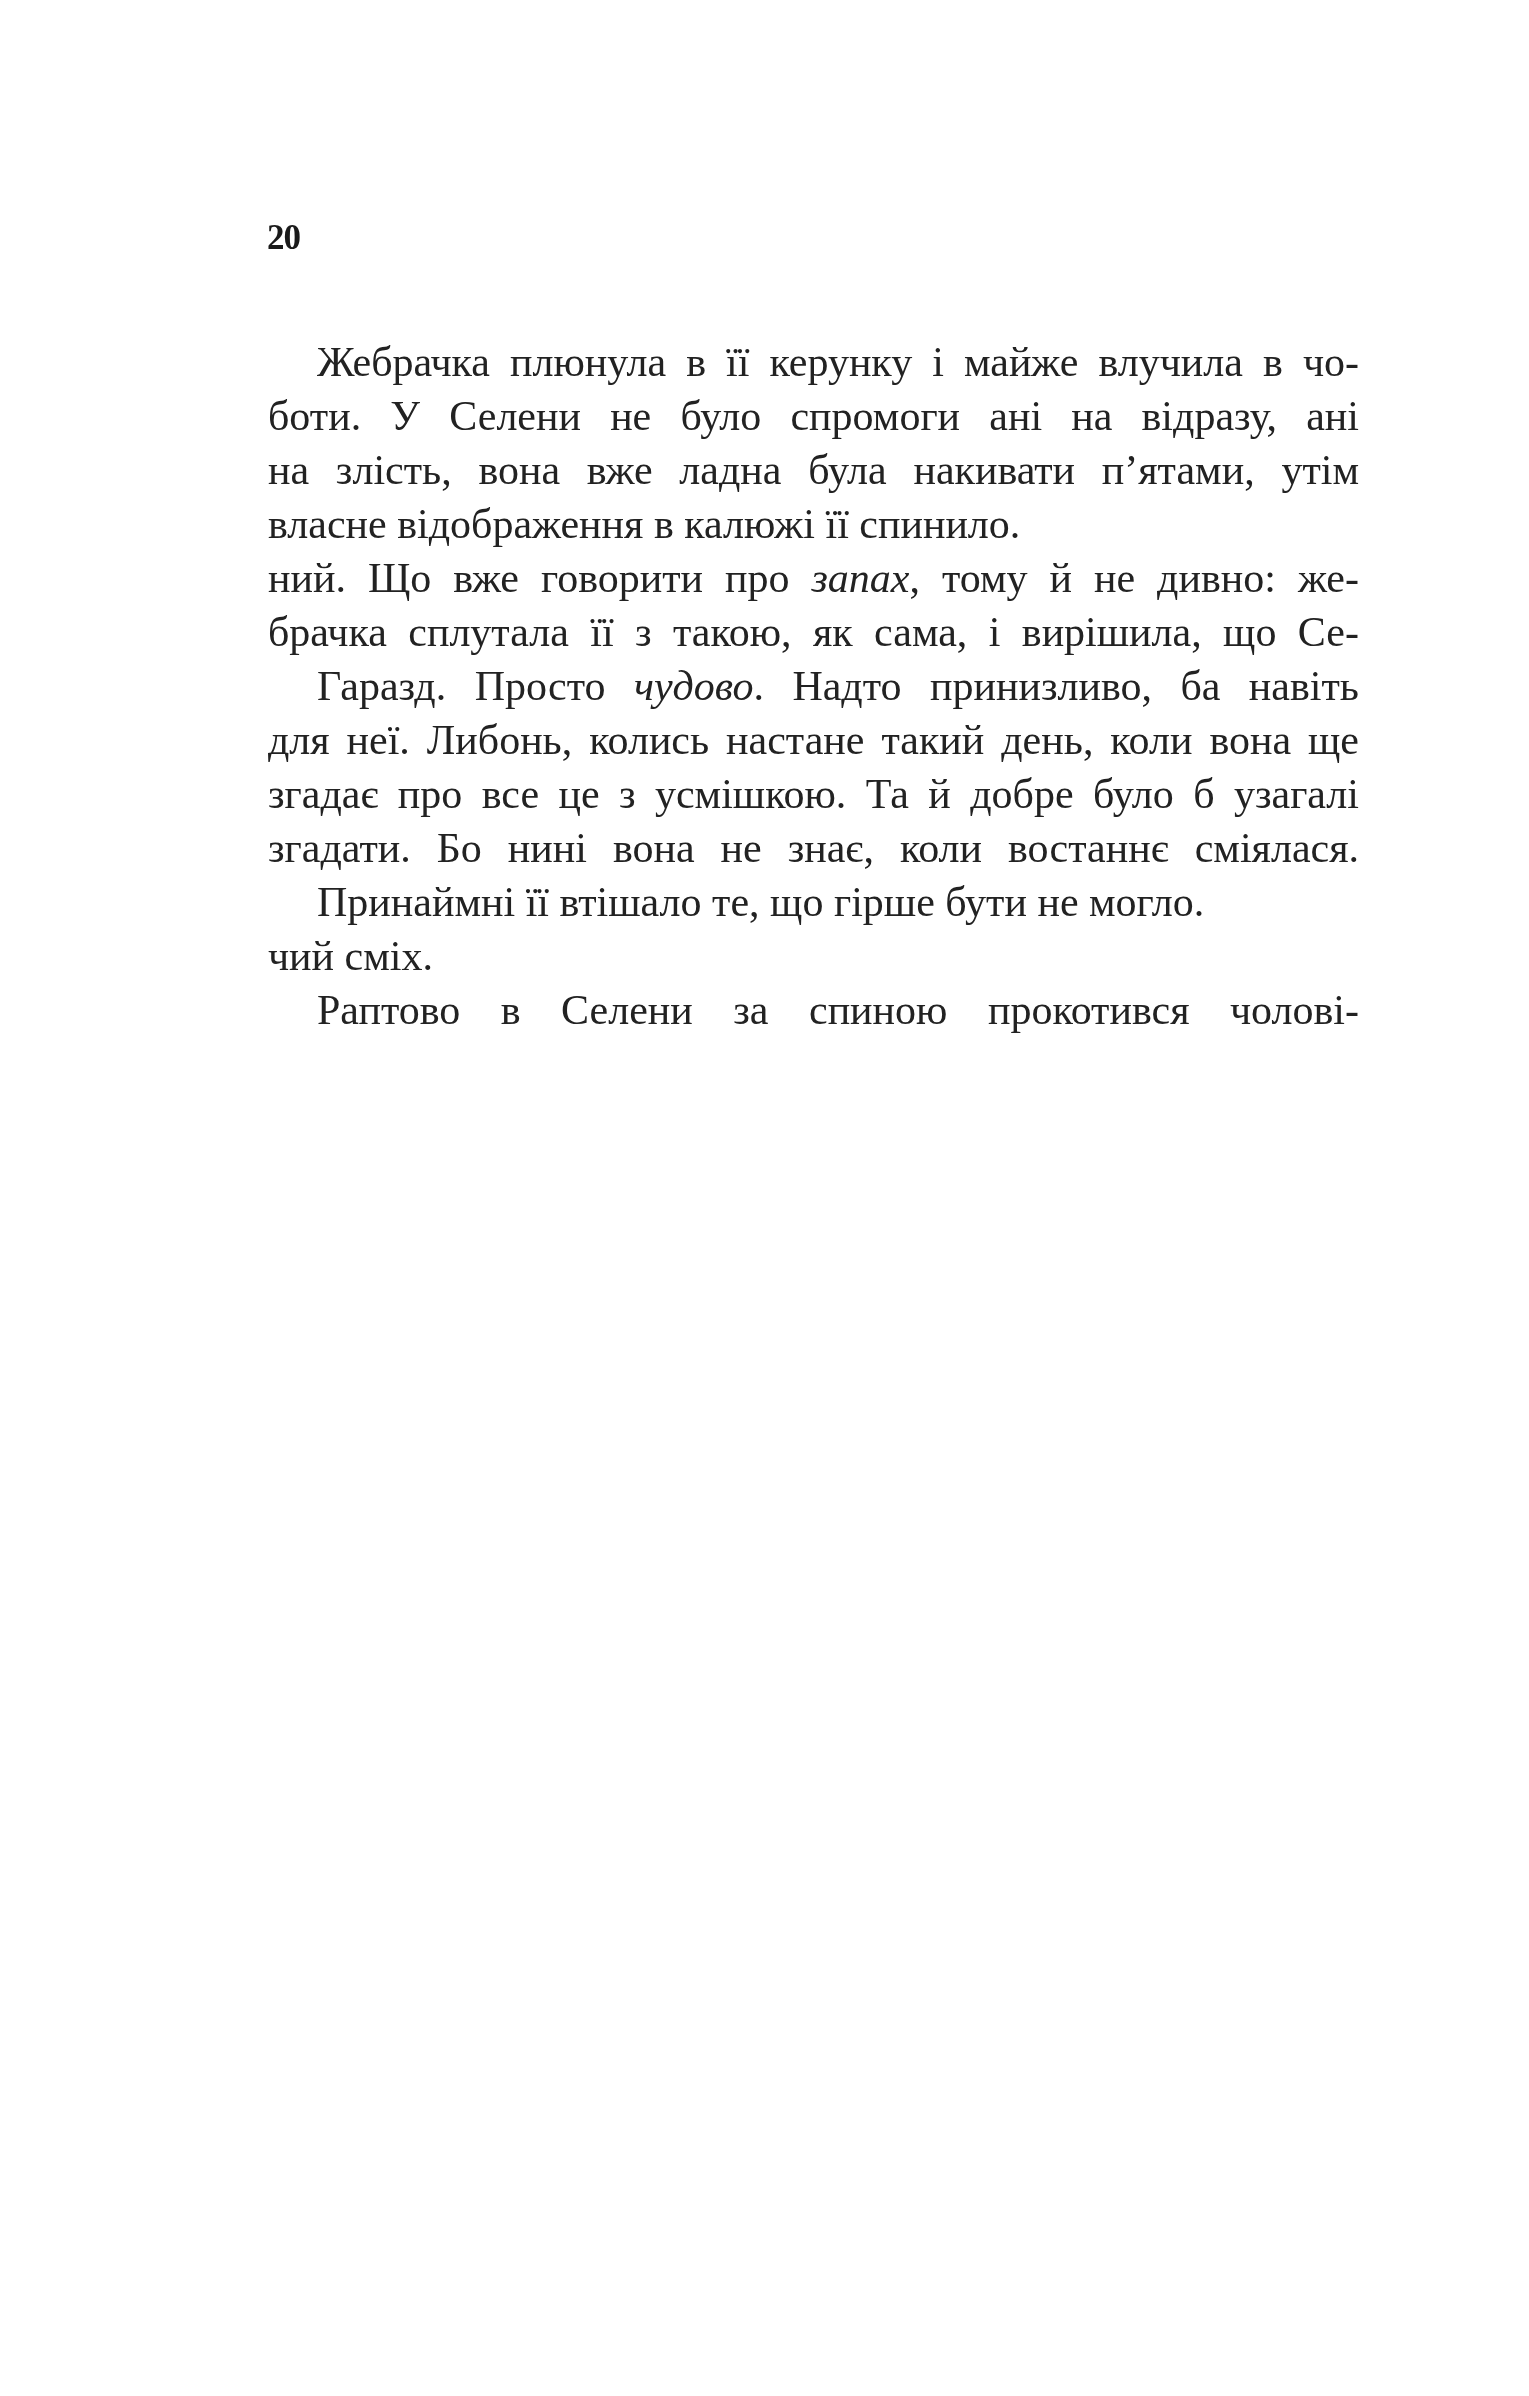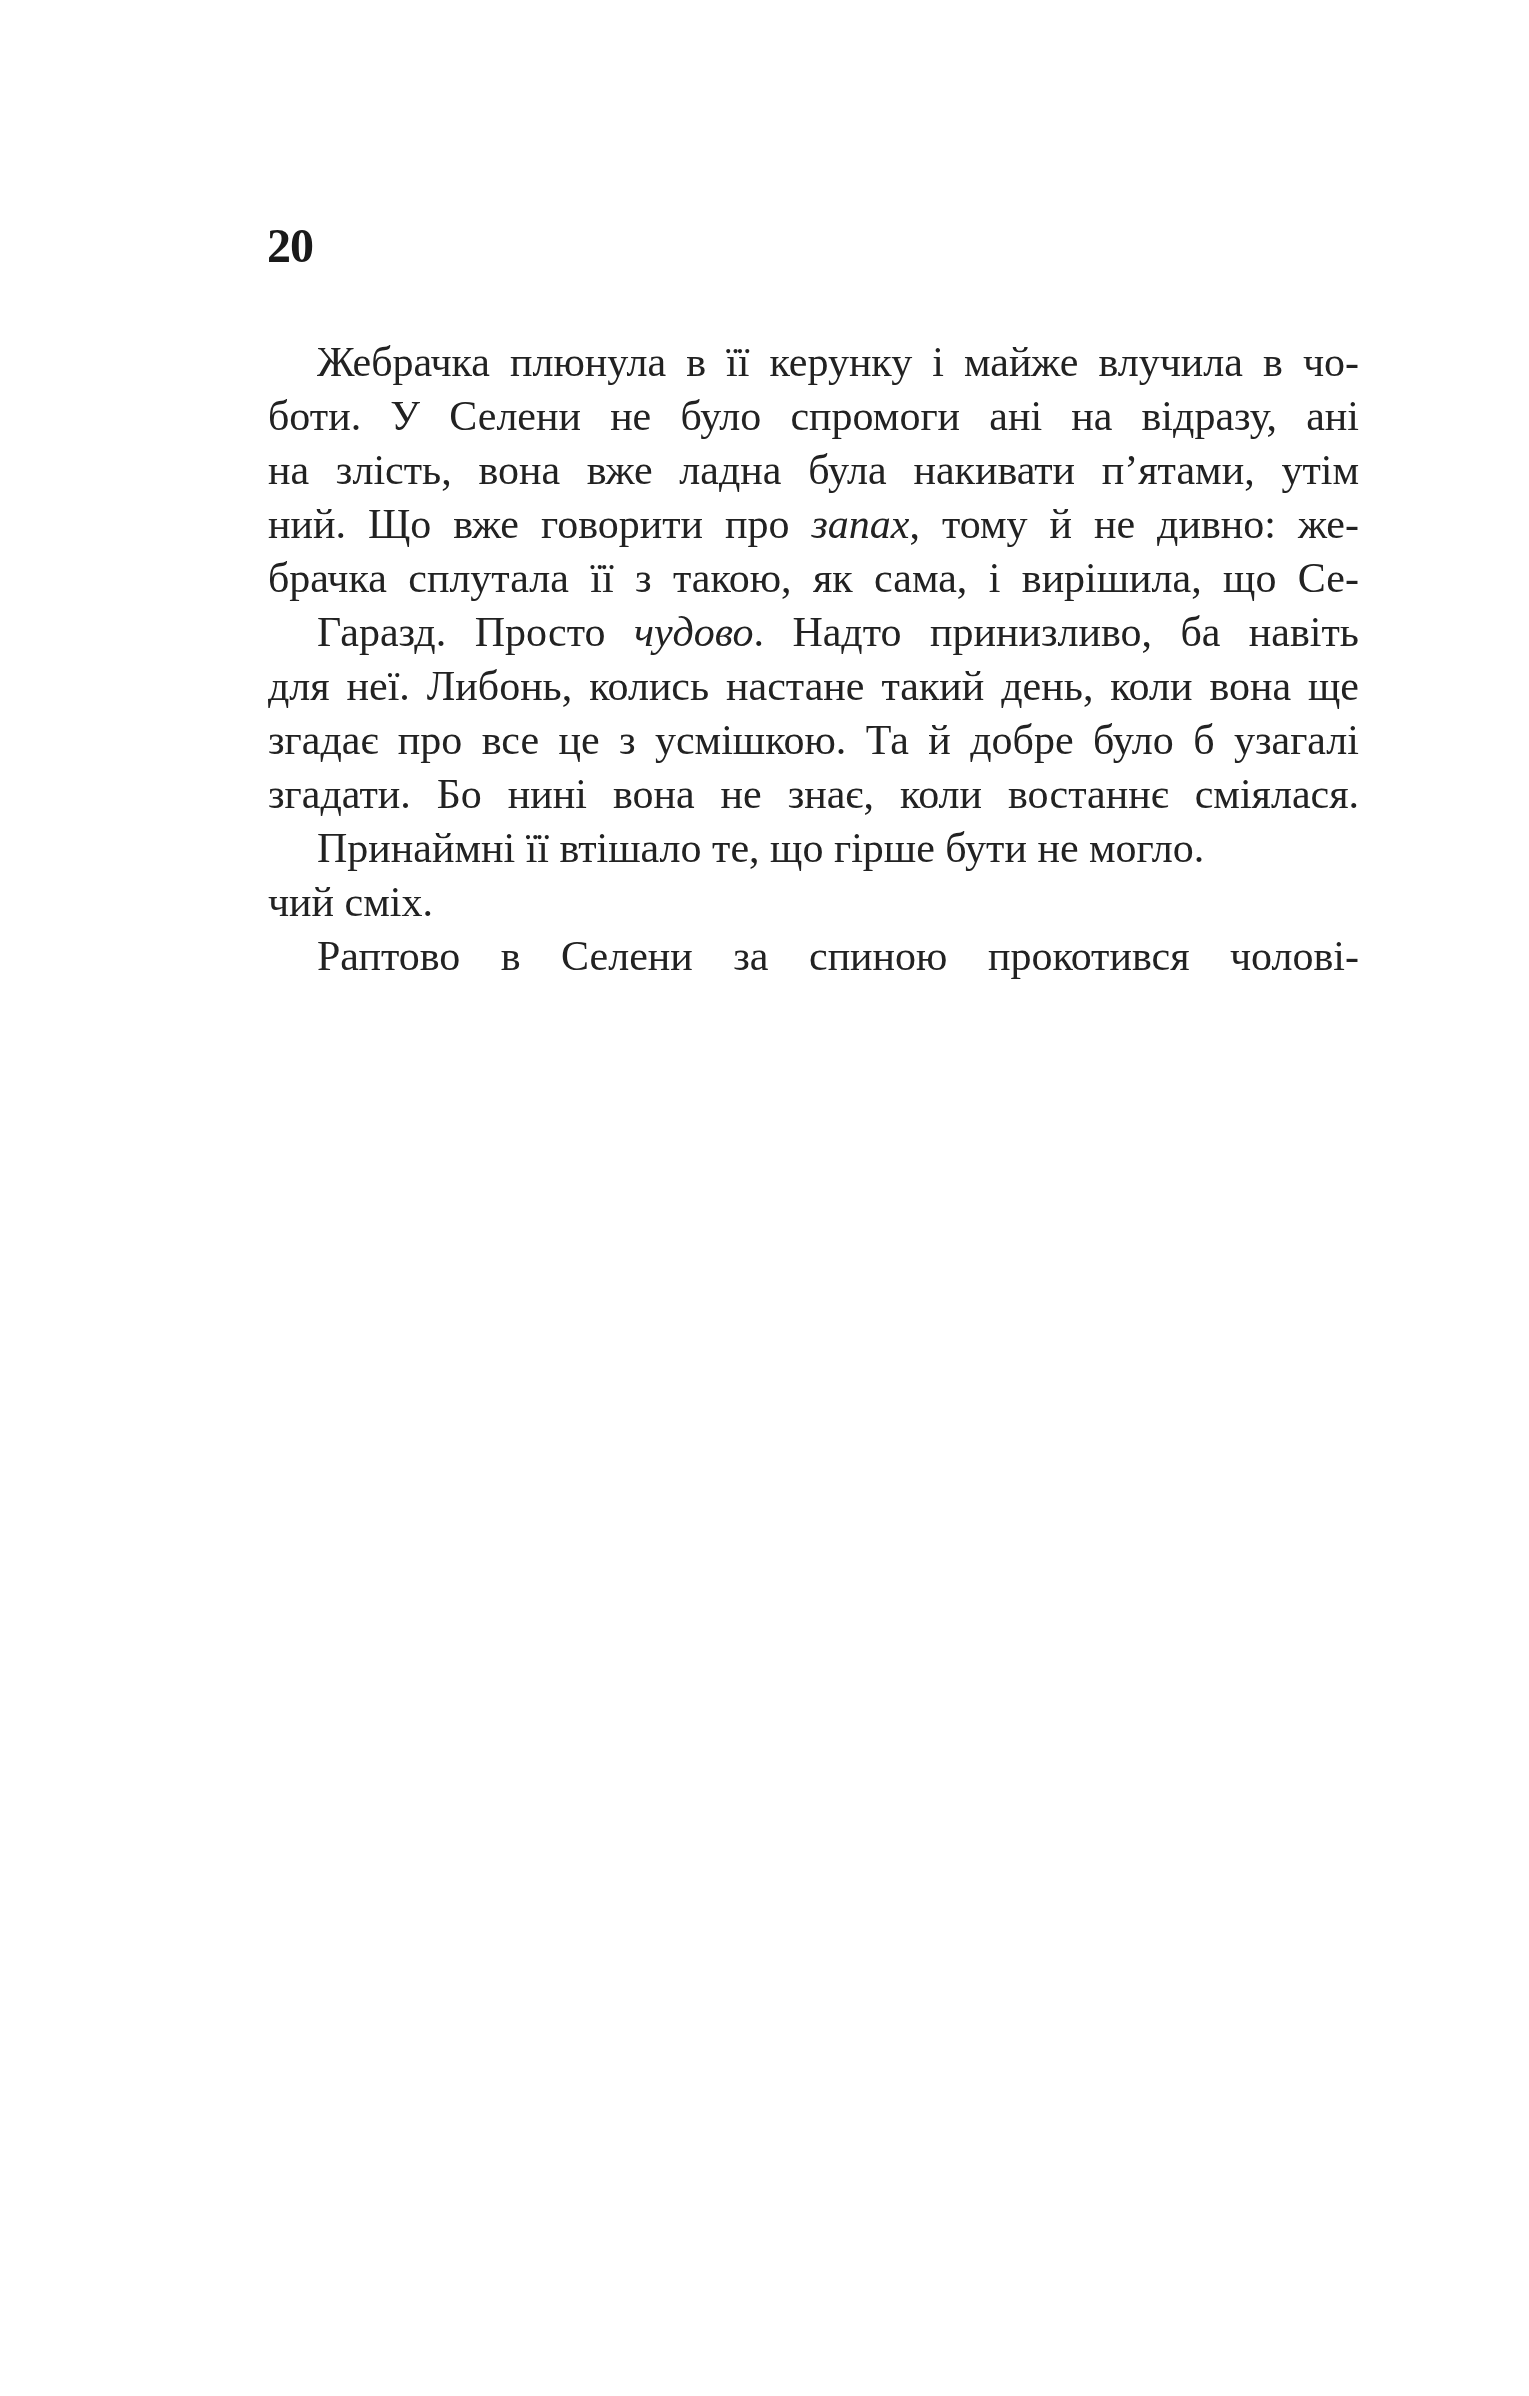--- a/index.html
+++ b/index.html
@@ -1,19 +1,19 @@
 <!DOCTYPE html>
 <html><head>
 <meta charset="utf-8">
 <style>
   html, body { margin:0; padding:0; background:#ffffff; }
   body { width:1529px; height:2396px; position:relative; overflow:hidden; }
   .page-number {
     position:absolute; left:267px; top:218px;
-    font-family:"Liberation Serif", serif; font-weight:bold; font-size:48px;
+    font-family:"Liberation Serif", serif; font-weight:bold; font-size:35px;
     color:#1a1a1a; letter-spacing:-1px;
   }
   .text-block {
     position:absolute; left:268px; top:335px; width:1091px;
     font-family:Liberation Serif, serif; font-size:42px; color:#222;
   }
   .line {
     height:54px; line-height:54px; white-space:nowrap;
     text-align:justify; text-align-last:justify; display:block;
     transform-origin:left center;
@@ -24,20 +24,21 @@
 </style>
 </head>
 <body>
 
 <div class="page-number">20</div>
 
 <div class="text-block">
   <div class="line indent"><span>Жебрачка плюнула в її керунку і майже влучила в чо-</span></div>
   <div class="line"><span>боти. У Селени не було спромоги ані на відразу, ані</span></div>
   <div class="line"><span>на злість, вона вже ладна була накивати п’ятами, утім</span></div>
+  <div class="line last"><span>власне відображення в калюжі її спинило.</span></div>
   <div class="line"><span>ний. Що вже говорити про </span><span class="it">запах</span><span>, тому й не дивно: же-</span></div>
   <div class="line"><span>брачка сплутала її з такою, як сама, і вирішила, що Се-</span></div>
   <div class="line indent" style="transform: scaleX(0.999985);"><span>Гаразд. Просто </span><span class="it">чудово</span><span>. Надто принизливо, ба навіть</span></div>
   <div class="line"><span>для неї. Либонь, колись настане такий день, коли вона ще</span></div>
   <div class="line"><span>згадає про все це з усмішкою. Та й добре було б узагалі</span></div>
   <div class="line"><span>згадати. Бо нині вона не знає, коли востаннє сміялася.</span></div>
   <div class="line indent last"><span>Принаймні її втішало те, що гірше бути не могло.</span></div>
   <div class="line last"><span>чий сміх.</span></div>
   <div class="line indent"><span>Раптово в Селени за спиною прокотився чолові-</span></div>
 </div>

